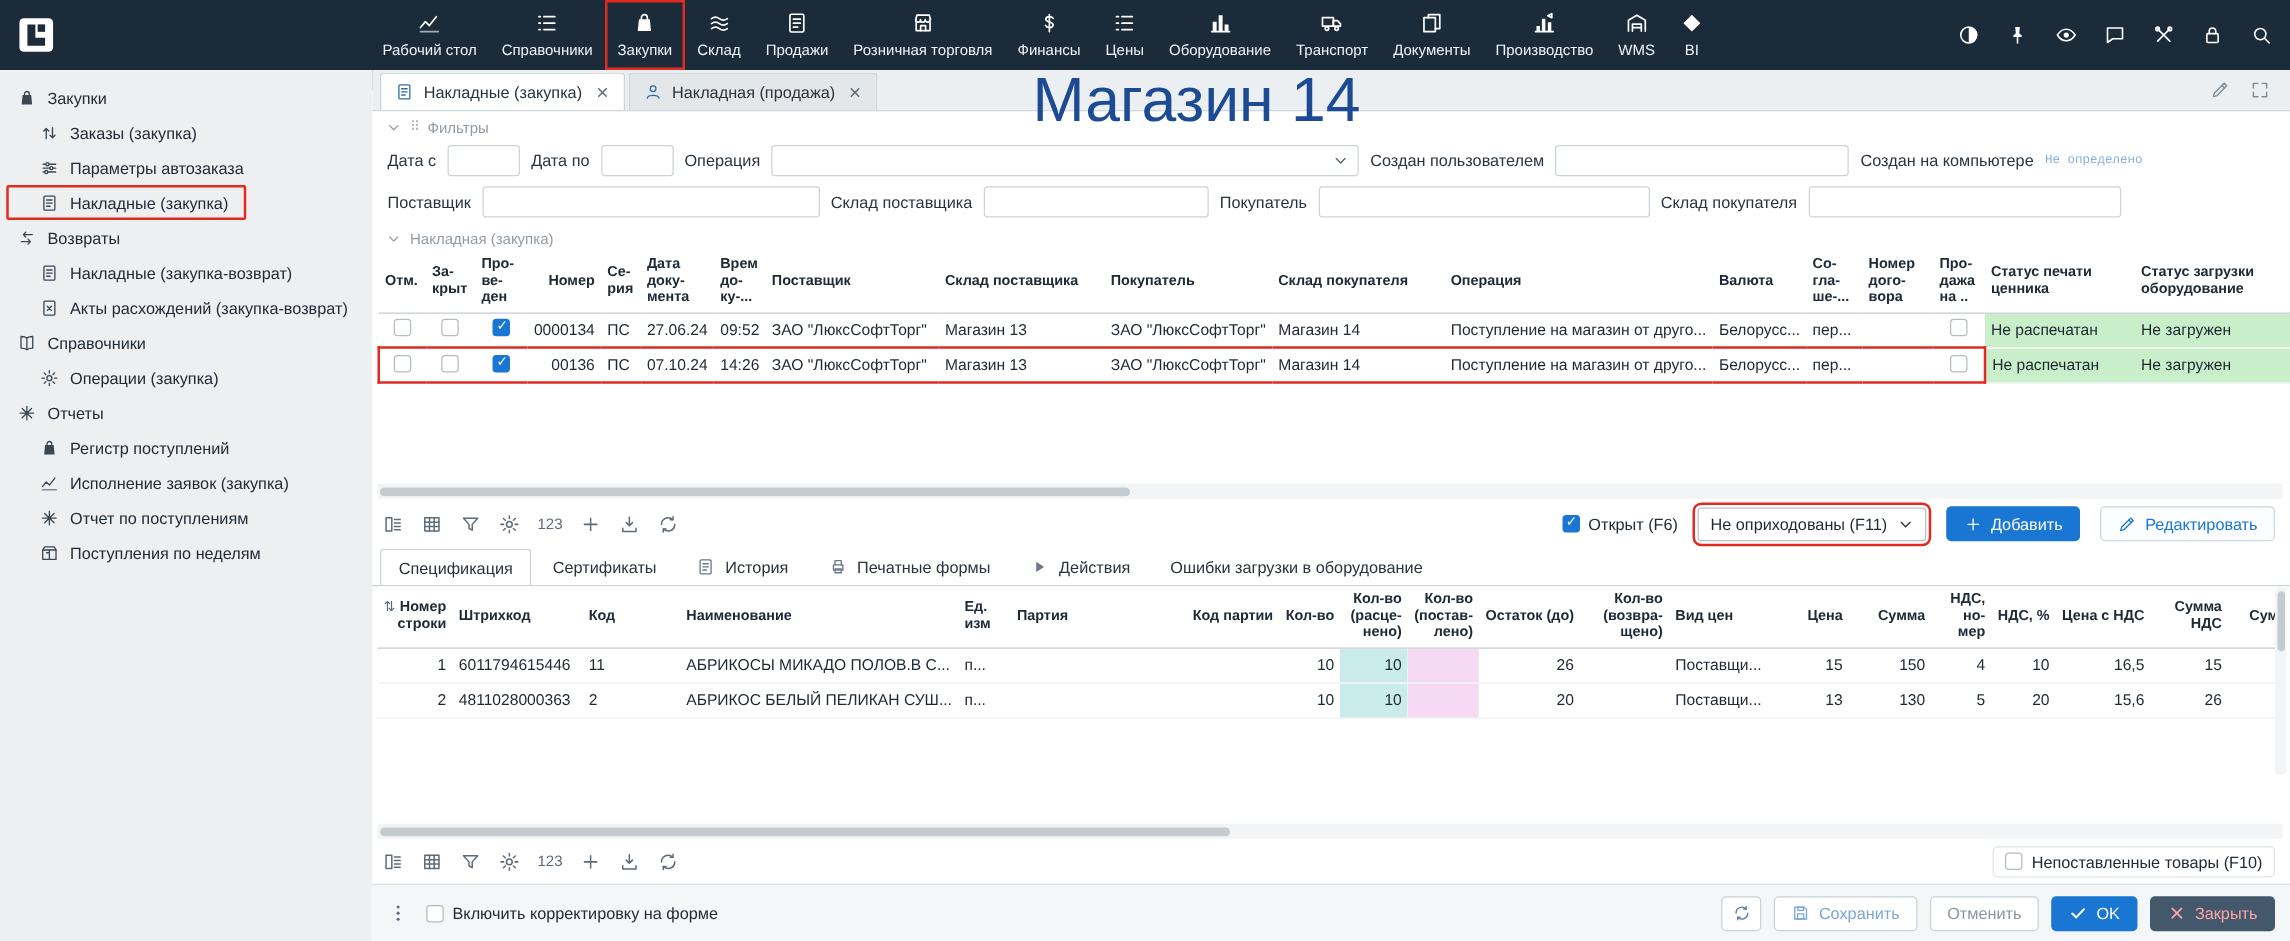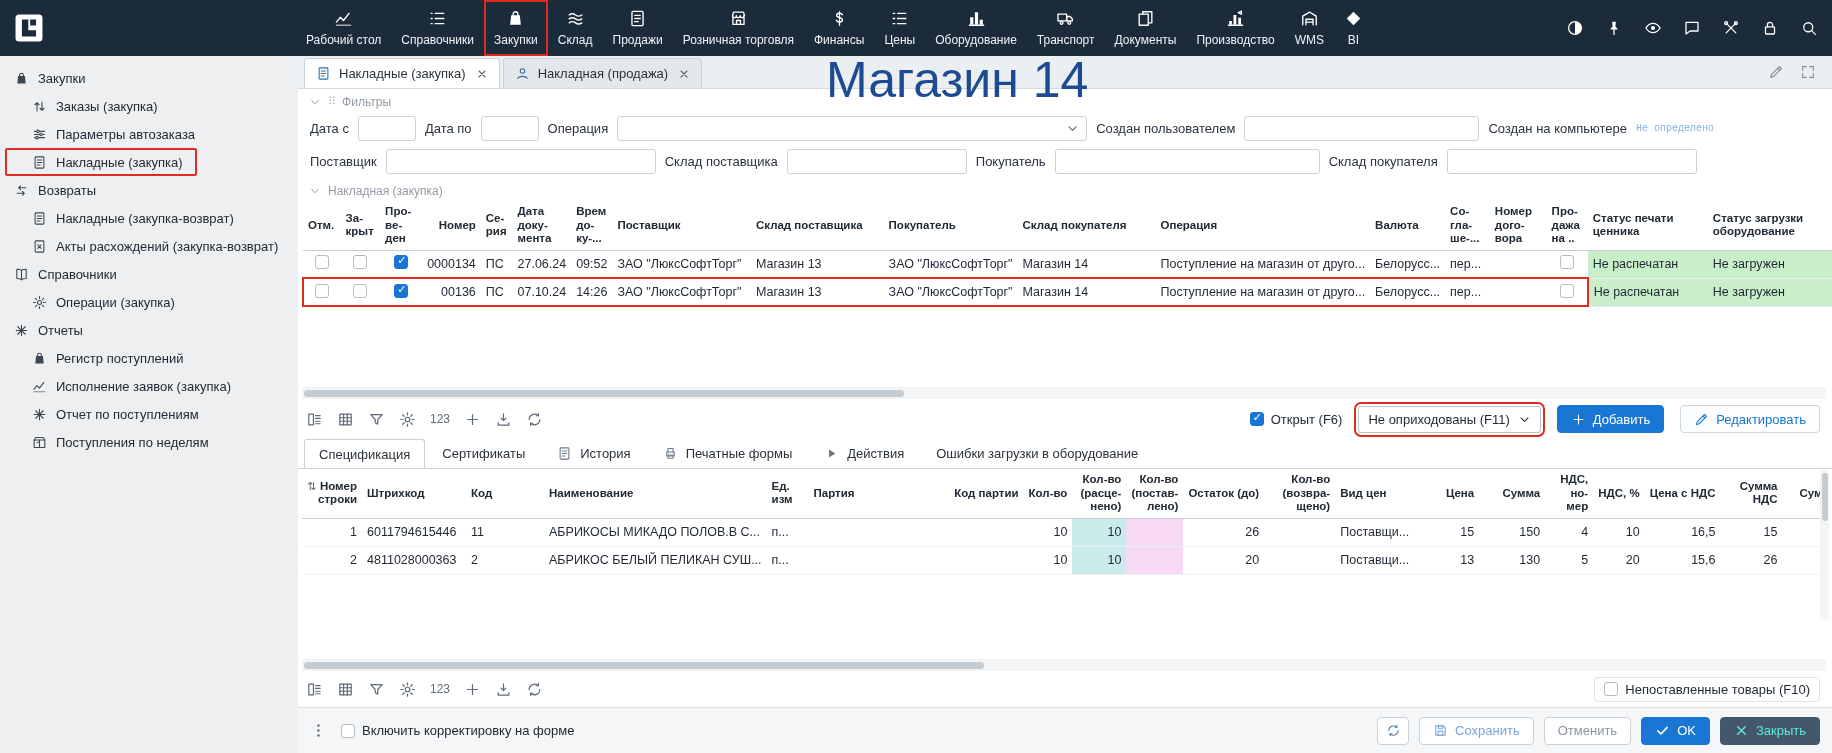--- a/index.html
+++ b/index.html
@@ -73,21 +73,21 @@
 .cb-wrap{display:inline-flex;align-items:center;gap:7px;font-size:13px;color:#222b36;cursor:pointer;white-space:nowrap;}
 .dropdown{height:27px;min-width:178px;border:1px solid #b9c2ca;border-radius:3px;background:#fff;display:flex;align-items:center;justify-content:space-between;gap:8px;padding:0 9px;font-size:13px;cursor:pointer;}
 .dropdown .icon{width:13px;height:13px;color:#333;}
 .annotated-box{outline:2px solid #e02b20;outline-offset:2px;}
 .btn{height:28px;border-radius:4px;display:inline-flex;align-items:center;gap:7px;padding:0 13px;font-size:13px;font-family:inherit;border:1px solid transparent;cursor:pointer;background:#fff;color:#1f2733;}
 .btn .icon{width:15px;height:15px;}
 .btn-primary{background:#1976d2;border-color:#1976d2;color:#fff;}
 .btn-outline-blue{border-color:#cdd7df;color:#1976d2;background:#fbfdfe;}
 .btn-outline{border-color:#c9d1d8;color:#8a96a1;}
 .btn-save{border-color:#c9d1d8;color:#7ba6d8;}
-.btn-dark{background:#44586c;border-color:#44586c;color:#5eead4;}
+.btn-dark{background:#44586c;border-color:#44586c;color:#fca5a5;}
 .btn-icon{width:32px;padding:0;justify-content:center;border-color:#c9d1d8;color:#5f7d9e;}
 .spec-tabs{height:30px;display:flex;align-items:flex-start;padding-left:6px;border-bottom:1px solid #ccd3d8;gap:2px;}
 .spec-tab{height:28px;display:flex;align-items:center;gap:8px;padding:0 14px;font-size:13px;color:#2a323c;cursor:pointer;border:1px solid transparent;border-bottom:none;}
 .spec-tab.active{background:#fff;border-color:#ccd3d8;border-radius:3px 3px 0 0;margin-bottom:-1px;height:29px;}
 .spec-tab .icon{width:15px;height:15px;color:#6b7886;}
 .undelivered{margin-left:auto;border:1px solid #e0e4e8;border-radius:4px;padding:4px 9px;background:#fff;}
 .footer{position:absolute;left:0;right:0;bottom:0;height:46px;background:#f5f6f7;border-top:1px solid #dce0e4;display:flex;align-items:center;gap:14px;padding:0 12px;}
 .kebab{width:17px;height:17px;color:#5f6b78;cursor:pointer;}
 .ft-right{margin-left:auto;display:flex;align-items:flex-end;gap:10px;}
 .vscroll{position:absolute;right:3px;top:414px;width:9px;height:150px;background:#f2f4f5;border-radius:4px;}

